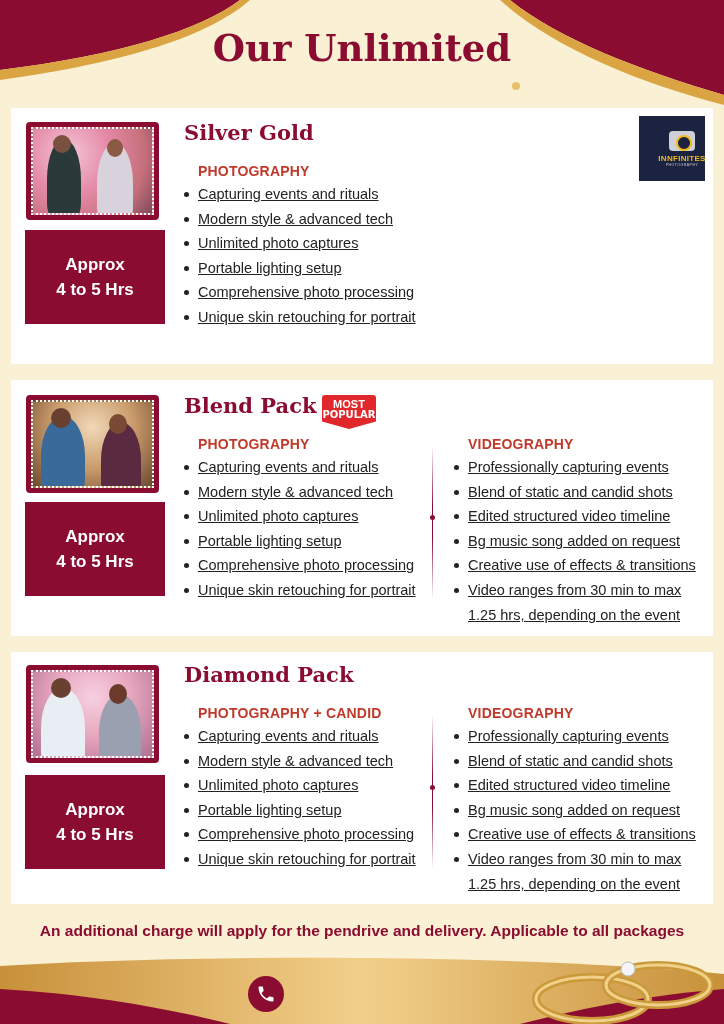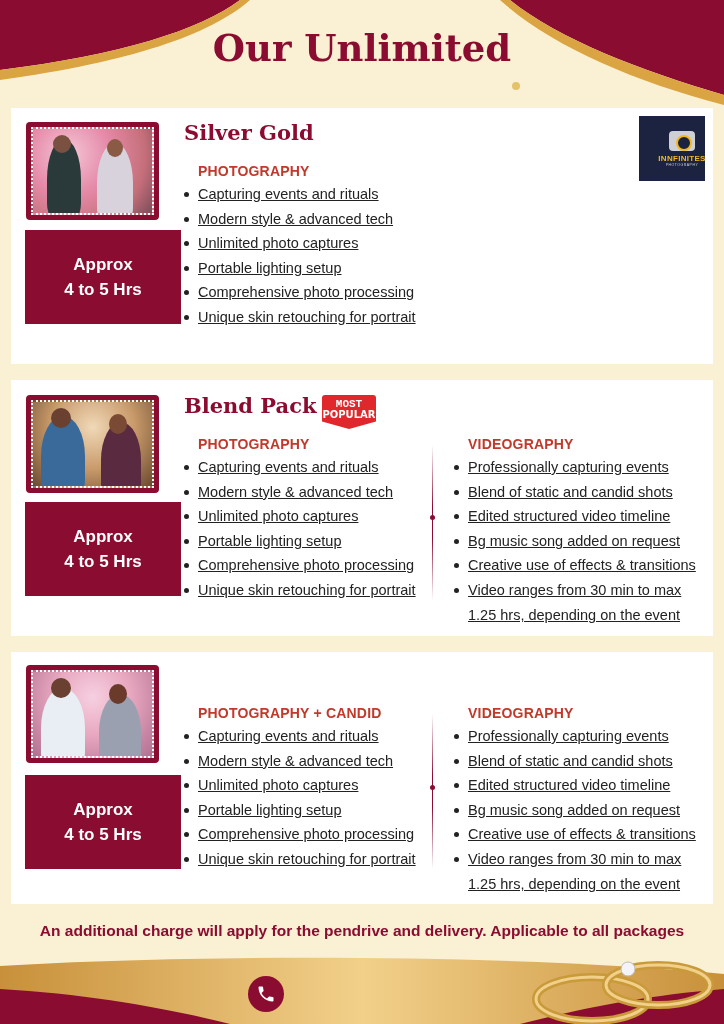--- a/index.html
+++ b/index.html
@@ -28,21 +28,21 @@
     border-radius: 4px;
   }
   .photo-inner {
     width: 100%; height: 100%;
     background: radial-gradient(circle at 30% 30%, #f4c6d6 0%, #e58aa8 40%, #c56f7a 75%, #7c4b5a 100%);
     position: relative; overflow: hidden;
     border: 2px dotted #fff;
   }
   .person { position: absolute; border-radius: 50% 50% 20% 20%; }
   .approx {
-    position: absolute; left: 14px; width: 156px; height: 94px;
+    position: absolute; left: 14px; width: 140px; height: 94px;
     background: #8a0c30; color: #fff; font-weight: bold; font-size: 17px;
     display: flex; flex-direction: column; align-items: center; justify-content: center;
     line-height: 25px; text-align: center;
   }
   .pack-name {
     position: absolute; left: 173px;
     font-family: "DejaVu Serif", serif; font-weight: bold; font-size: 21px; color: #8a0c30;
   }
   .section-head {
     position: absolute; font-weight: bold; font-size: 14px; color: #c0392b; letter-spacing: 0.2px;
@@ -75,21 +75,21 @@
     background: #1c2340; border: 2px solid #f2b81c;
   }
   .logo-text { color: #f2b81c; font-size: 8px; font-weight: bold; letter-spacing: 0.3px; }
   .logo-sub { color: #cfcfd6; font-size: 3.5px; letter-spacing: 0.5px; }
   .badge {
     position: absolute; left: 311px; top: 15px; width: 54px; height: 34px;
     background: #e0272b; color: #fff; text-align: center; border-radius: 3px;
     clip-path: polygon(0 0, 100% 0, 100% 78%, 50% 100%, 0 78%);
     display: flex; flex-direction: column; align-items: center; padding-top: 4px;
   }
-  .badge .b1 { font-family: Liberation Mono, monospace; font-weight: bold; font-size: 11px; line-height: 11px; }
+  .badge .b1 { font-family: Liberation Sans, sans-serif; font-weight: bold; font-size: 11px; line-height: 11px; }
   .badge .b2 { font-family: "DejaVu Sans", sans-serif; font-weight: bold; font-size: 10px; line-height: 9px; }
   .footer-note {
     position: absolute; top: 922px; left: 0; width: 724px; text-align: center;
     font-weight: bold; font-size: 15.5px; color: #8a0c30; z-index: 2;
   }
   .phone-row {
     position: absolute; top: 976px; left: 248px; display: flex; align-items: center; z-index: 3;
   }
   .phone-icon {
     width: 36px; height: 36px; border-radius: 50%; background: #8a0c30;
@@ -190,20 +190,21 @@
       <div class="person" style="left:8px;top:16px;width:44px;height:80px;background:#e8eef4;"></div>
       <div class="person" style="left:66px;top:22px;width:42px;height:76px;background:#9aa0b0;"></div>
       <div class="person" style="left:18px;top:6px;width:20px;height:20px;background:#6a4030;border-radius:50%;"></div>
       <div class="person" style="left:76px;top:12px;width:18px;height:20px;background:#6a3a2a;border-radius:50%;"></div>
     </div>
   </div>
   <div class="approx" style="top:123px;">
     <span>Approx</span>
     <span>4 to 5 Hrs</span>
   </div>
+  <div class="pack-name" style="top:10px;">Diamond Pack</div>
   <div class="section-head" style="left:187px;top:53px;">PHOTOGRAPHY + CANDID</div>
   <ul class="list" style="left:171px;top:72px;">
     <li>Capturing events and rituals</li>
     <li>Modern style &amp; advanced tech</li>
     <li>Unlimited photo captures</li>
     <li>Portable lighting setup</li>
     <li>Comprehensive photo processing</li>
     <li>Unique skin retouching for portrait</li>
   </ul>
   <div class="divider" style="top:62px;height:155px;"></div>

